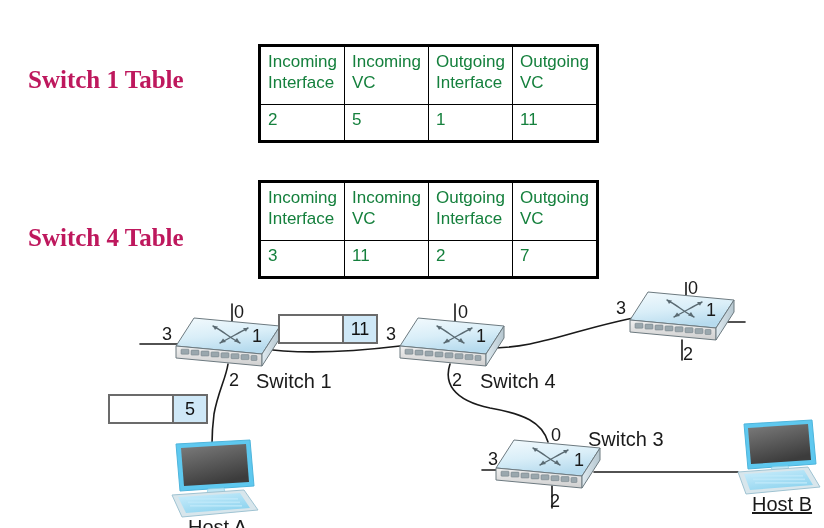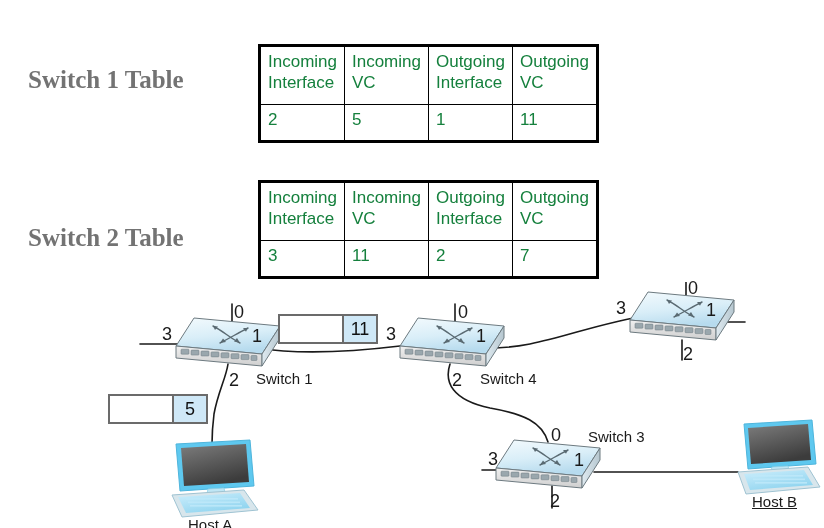--- a/index.html
+++ b/index.html
@@ -19,21 +19,21 @@
   
   .table-block {
     position: absolute;
   }
   .table-label {
     position: absolute;
     font-family: "Liberation Serif", serif;
     font-weight: bold;
     font-size: 25px;
     letter-spacing: 0px;
-    color: #737373;
+    color: #be185d;
     white-space: nowrap;
   }
   table.vc-table {
     border-collapse: collapse;
     table-layout: fixed;
     background: #ffffff;
   }
   table.vc-table {
     border: 3px solid #000000;
   }
@@ -63,21 +63,21 @@
     left: 0;
     top: 282px;
     width: 824px;
     height: 246px;
   }
   #diagram svg { display: block; }
 
   .node-label {
     position: absolute;
     font-family: "Liberation Sans", sans-serif;
-    font-size: 15px;
+    font-size: 20px;
     color: #1a1a1a;
     white-space: nowrap;
   }
   .port-label {
     position: absolute;
     font-family: "Liberation Sans", sans-serif;
     font-size: 18px;
     color: #1a1a1a;
     white-space: nowrap;
   }
@@ -137,21 +137,21 @@
       <td class="val col1">2</td>
       <td class="val col2">5</td>
       <td class="val col3">1</td>
       <td class="val col4">11</td>
     </tr>
   </tbody>
     </table>
 </div>
 
 <div class="table-block" style="left:0; top:180px;">
-  <div class="table-label" style="left:28px; top:44px;">Switch 2 Table</div>
+  <div class="table-label" style="left:28px; top:44px;">Switch 4 Table</div>
   <table class="vc-table" style="position:absolute; left:258px; top:0px;">
     <tbody>
         <tr>
       <td class="hdr col1">
         <span>Incoming</span><br>
         <span>Interface</span>
       </td>
       <td class="hdr col2">
         <span>Incoming</span><br>
         <span>VC</span>

